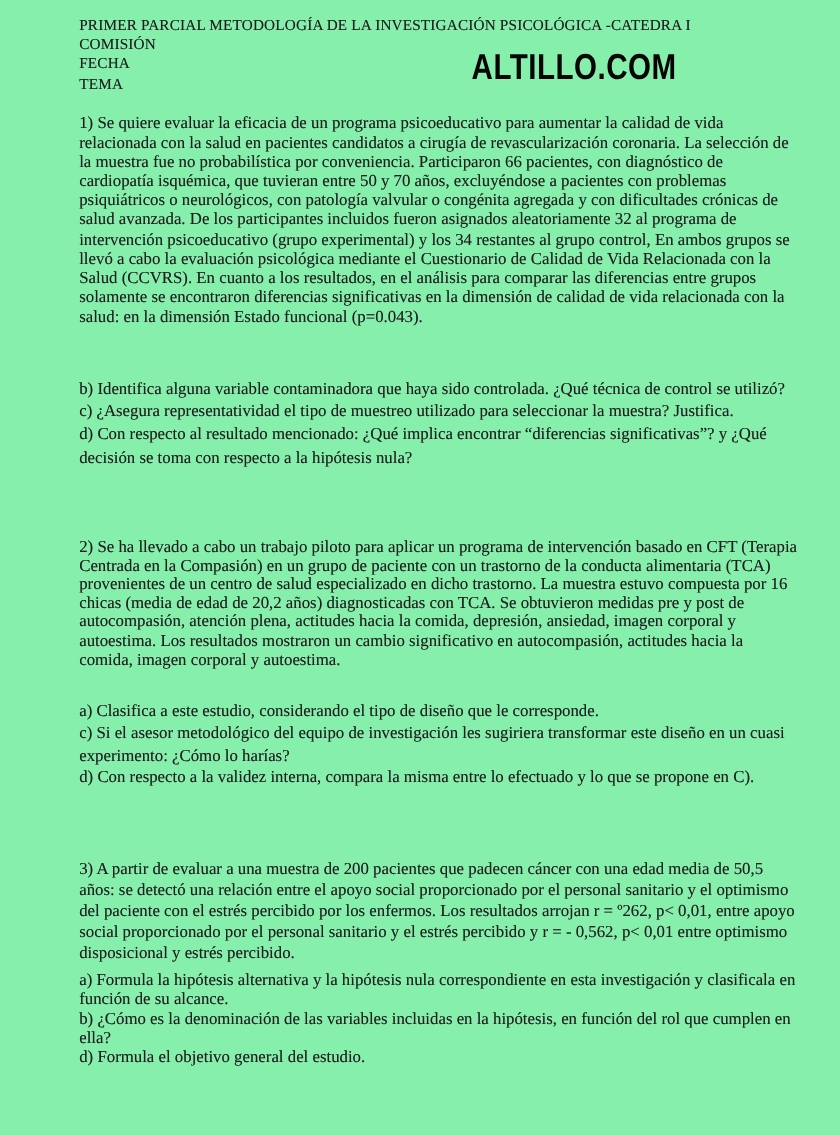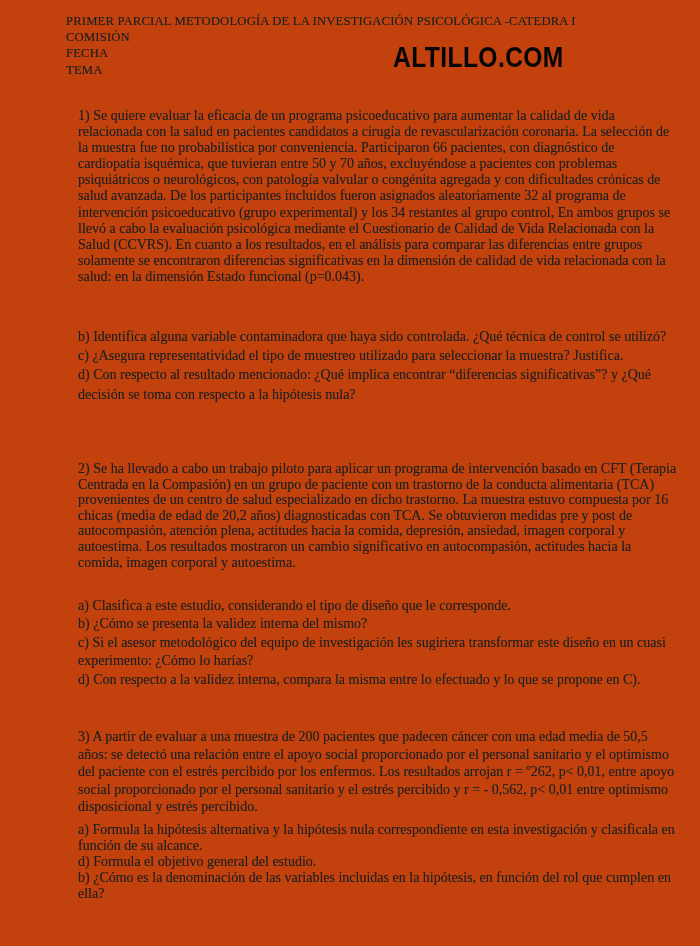--- a/index.html
+++ b/index.html
@@ -11,21 +11,21 @@
     width: 700px;
     height: 946px;
     position: relative;
     overflow: hidden;
     font-family: "Liberation Serif", serif;
     color: #1f1f1f;
   }
   .page {
     position: absolute;
     inset: 0;
-    background: #c2410c;
+    background: #86efac;
   }
   
   .scan-text {
     text-shadow: 0 0 0.5px rgba(45,45,45,0.55);
   }
   .header {
     position: absolute;
     left: 66px;
     top: 13px;
     width: 610px;
@@ -47,21 +47,21 @@
     letter-spacing: 0.5px;
     transform: scaleX(0.82);
     transform-origin: left top;
     white-space: nowrap;
   }
   .stmt, .items {
     position: absolute;
     left: 66px;
     width: 601px;
     font-size: 14px;
-    margin: 12px;
+    margin: 0;
     font-family: Liberation Serif, serif;
   }
   .stmt p, .items p { margin: 0; }
   #q1-statement { top: 96px;  line-height: 16.1px; }
   #q1-items     { top: 315px; line-height: 19.2px; }
   #q2-statement { top: 449px; line-height: 15.6px; }
   #q2-items     { top: 585px; line-height: 18.4px; }
   #q3-statement { top: 716px; line-height: 17.5px; }
   #q3-items     { top: 810px; line-height: 16px; }
 </style>
@@ -86,27 +86,26 @@
     <p>b) Identifica alguna variable contaminadora que haya sido controlada. ¿Qué técnica de control se utilizó?</p>
     <p>c) ¿Asegura representatividad el tipo de muestreo utilizado para seleccionar la muestra? Justifica.</p>
     <p>d) Con respecto al resultado mencionado: ¿Qué implica encontrar “diferencias significativas”? y ¿Qué decisión se toma con respecto a la hipótesis nula?</p>
   </div>
 
   <div class="stmt scan-text" id="q2-statement">
     <p>2) Se ha llevado a cabo un trabajo piloto para aplicar un programa de intervención basado en CFT (Terapia Centrada en la Compasión) en un grupo de paciente con un trastorno de la conducta alimentaria (TCA) provenientes de un centro de salud especializado en dicho trastorno. La muestra estuvo compuesta por 16 chicas (media de edad de 20,2 años) diagnosticadas con TCA. Se obtuvieron medidas pre y post de autocompasión, atención plena, actitudes hacia la comida, depresión, ansiedad, imagen corporal y autoestima. Los resultados mostraron un cambio significativo en autocompasión, actitudes hacia la comida, imagen corporal y autoestima.</p>
   </div>
   <div class="items scan-text" id="q2-items">
     <p>a) Clasifica a este estudio, considerando el tipo de diseño que le corresponde.</p>
-    <p>b) ¿Cómo se presenta la validez interna del mismo?</p>
     <p>c) Si el asesor metodológico del equipo de investigación les sugiriera transformar este diseño en un cuasi experimento: ¿Cómo lo harías?</p>
     <p>d) Con respecto a la validez interna, compara la misma entre lo efectuado y lo que se propone en C).</p>
   </div>
 
   <div class="stmt scan-text" id="q3-statement">
     <p>3) A partir de evaluar a una muestra de 200 pacientes que padecen cáncer con una edad media de 50,5 años: se detectó una relación entre el apoyo social proporcionado por el personal sanitario y el optimismo del paciente con el estrés percibido por los enfermos. Los resultados arrojan r = º262, p&lt; 0,01, entre apoyo social proporcionado por el personal sanitario y el estrés percibido y r = - 0,562, p&lt; 0,01 entre optimismo disposicional y estrés percibido.</p>
   </div>
   <div class="items scan-text" id="q3-items">
     <p>a) Formula la hipótesis alternativa y la hipótesis nula correspondiente en esta investigación y clasificala en función de su alcance.</p>
+    <p>b) ¿Cómo es la denominación de las variables incluidas en la hipótesis, en función del rol que cumplen en ella?</p>
     <p>d) Formula el objetivo general del estudio.</p>
-    <p>b) ¿Cómo es la denominación de las variables incluidas en la hipótesis, en función del rol que cumplen en ella?</p>
   </div>
 
 </div>
 
 </body></html>

